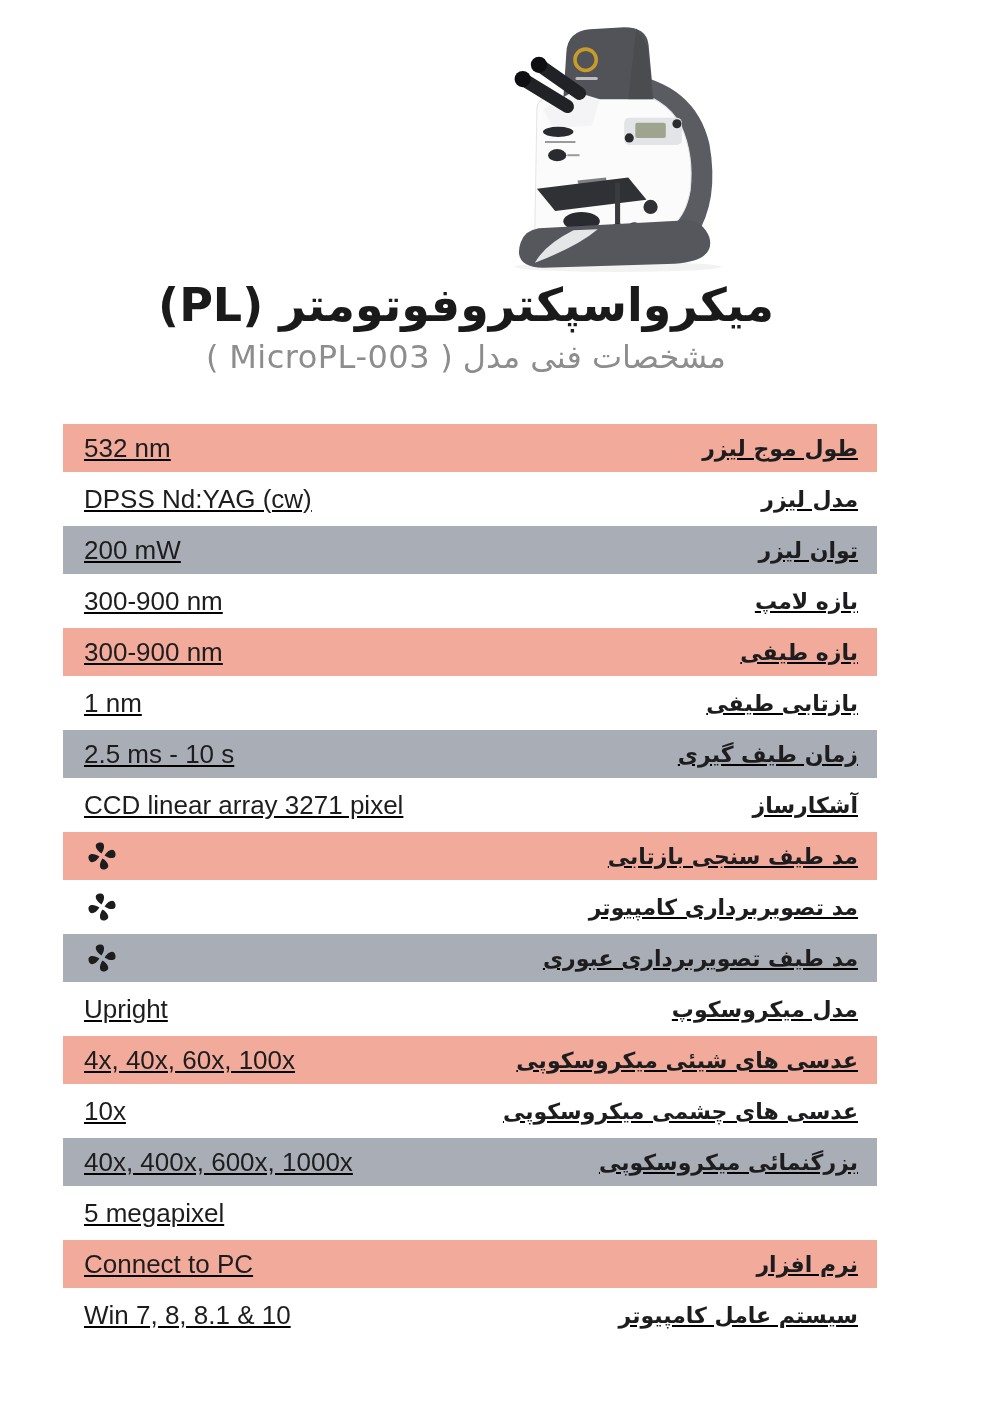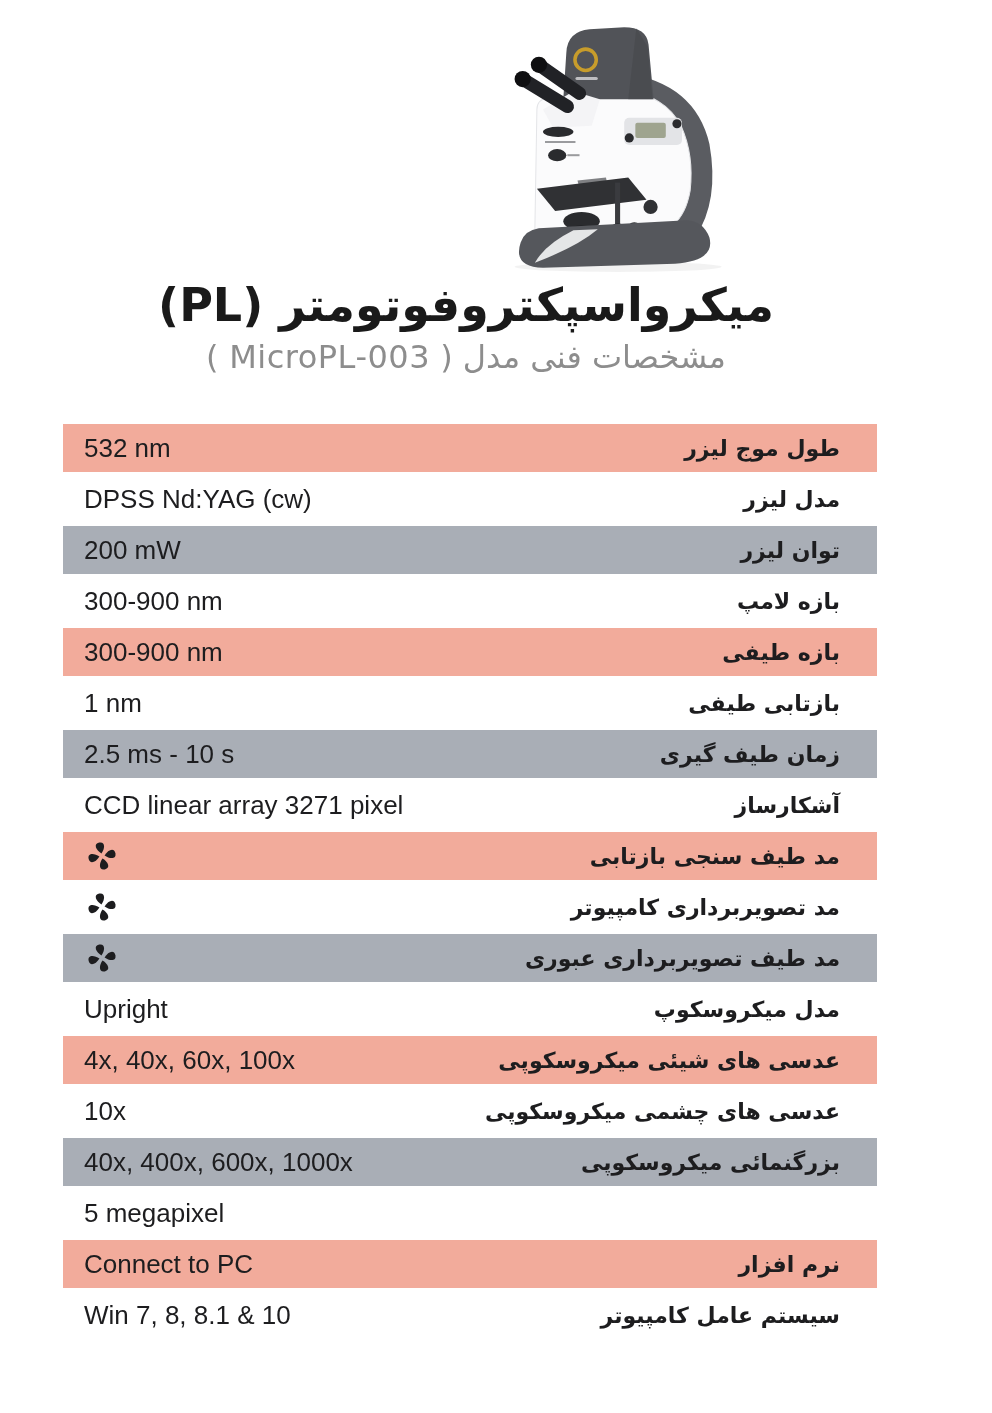--- a/index.html
+++ b/index.html
@@ -20,31 +20,32 @@
   .title-block h2{
     margin:8px 0 0 0;font-size:32px;line-height:1.15;font-weight:normal;
     color:var(--subtitle-ink);direction:rtl;unicode-bidi:plaintext;
     font-family:"DejaVu Sans",sans-serif;letter-spacing:.5px;
   }
   
   .spec-table{position:absolute;left:63px;top:424px;width:814px;}
   .row{
     height:48px;margin-bottom:3px;display:flex;align-items:center;
     justify-content:space-between;
+    text-decoration:underline;
   }
   .row.salmon{background:var(--salmon);}
   .row.gray{background:var(--gray);}
   .row.white{background:transparent;}
   .value{
     padding-left:21px;font-size:26px;color:var(--ink);direction:ltr;
     font-family:"Liberation Sans","DejaVu Sans",sans-serif;
     display:flex;align-items:center;white-space:nowrap;
   }
   .label{
-    padding-right:37px;font-size:22px;font-weight:bold;color:var(--ink);
+    padding-right:19px;font-size:22px;font-weight:bold;color:var(--ink);
     direction:rtl;font-family:"DejaVu Sans",sans-serif;white-space:nowrap;
   }
   .petal-icon{color:var(--ink);margin-left:3px;display:block;}
 </style>
 </head>
 <body>
 
 <div class="page">
 
   <div class="microscope">

